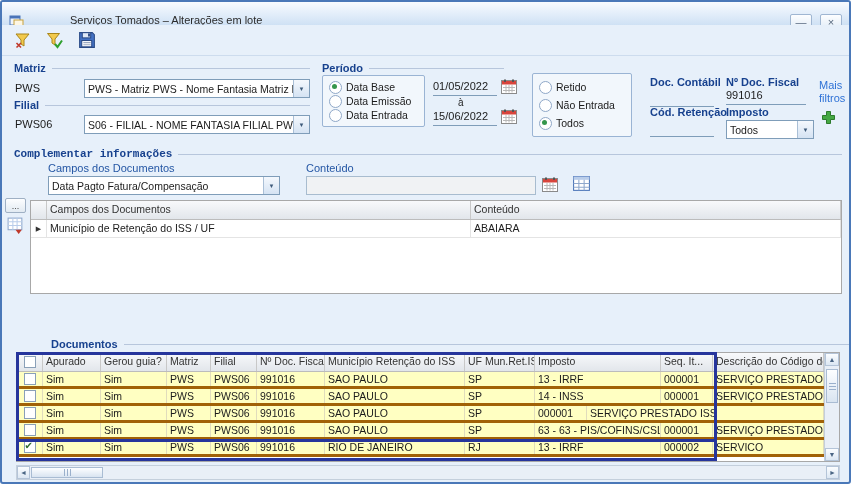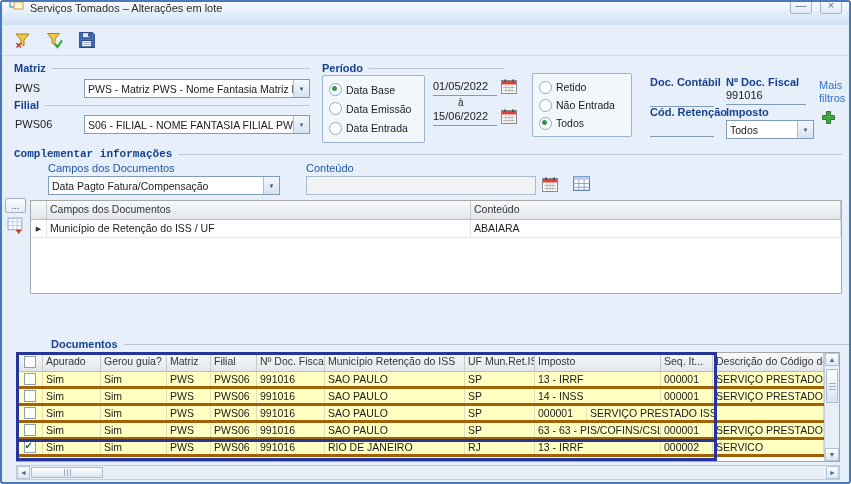--- a/index.html
+++ b/index.html
@@ -1,18 +1,18 @@
 <!DOCTYPE html>
 <html><head>
 <meta charset="utf-8">
 <style>
   html,body{margin:0;padding:0;background:#fff;font-family:"Liberation Sans",sans-serif;}
   .window{position:relative;width:851px;height:484px;background:#e7f0fa;border:2px solid #4a78b8;box-sizing:border-box;overflow:hidden;border-radius:3px;}
   
-  .titlebar{position:absolute;top:0;left:0;right:0;height:23px;background:linear-gradient(#f8fbff,#cde0f4);border-bottom:1px solid #a9c4e2;display:flex;align-items:flex-end;padding:12px 7px;box-sizing:border-box;}
+  .titlebar{position:absolute;top:0;left:0;right:0;height:23px;background:linear-gradient(#f8fbff,#cde0f4);border-bottom:1px solid #a9c4e2;display:flex;align-items:flex-start;padding:12px 7px;box-sizing:border-box;gap:40px;}
   .title-text{font-size:11px;color:#2b2b2b;margin-left:6px;}
   .win-btns{margin-left:auto;display:flex;gap:8px;align-items:center;}
   .win-btn{width:20px;height:15px;display:flex;align-items:center;justify-content:center;font-size:11px;color:#5a6b80;border:1px solid #9fb6d2;border-radius:2px;background:linear-gradient(#fdfeff,#dfeaf6);line-height:1;}
   
   .toolbar{position:absolute;top:23px;left:0;right:0;height:31px;background:#e7f0fa;border-bottom:1px solid #cddcee;display:flex;align-items:center;padding:0 8px;gap:7px;box-sizing:border-box;}
   .tool-btn{width:25px;height:25px;display:flex;align-items:center;justify-content:center;border-radius:2px;}
   
   .abs{position:absolute;}
   .sec-label{position:absolute;display:flex;align-items:center;gap:6px;}
   .sec-label .txt{font-size:11px;font-weight:bold;color:#17418e;white-space:nowrap;}
@@ -122,21 +122,21 @@
   <span class="ptext" style="left:13px;top:116px;">PWS06</span>
   <div class="combo" style="left:82px;top:113px;width:226px;">
     <span class="combo-text">S06 - FILIAL - NOME FANTASIA FILIAL PWS06</span>
     <span class="combo-arrow">▼</span>
   </div>
 
   <div class="sec-label" style="left:320px;top:60px;width:182px;">
     <span class="txt">Período</span>
       <span class="line"></span>
   </div>
-  <div class="gbox" style="left:320px;top:73px;width:103px;height:68px;">
+  <div class="gbox" style="left:320px;top:73px;width:103px;height:52px;">
     <label class="radio-row">
       <span class="radio checked"></span>
       <span class="radio-label">Data Base</span>
     </label>
     <label class="radio-row">
       <span class="radio"></span>
       <span class="radio-label">Data Emissão</span>
     </label>
     <label class="radio-row">
       <span class="radio"></span>

